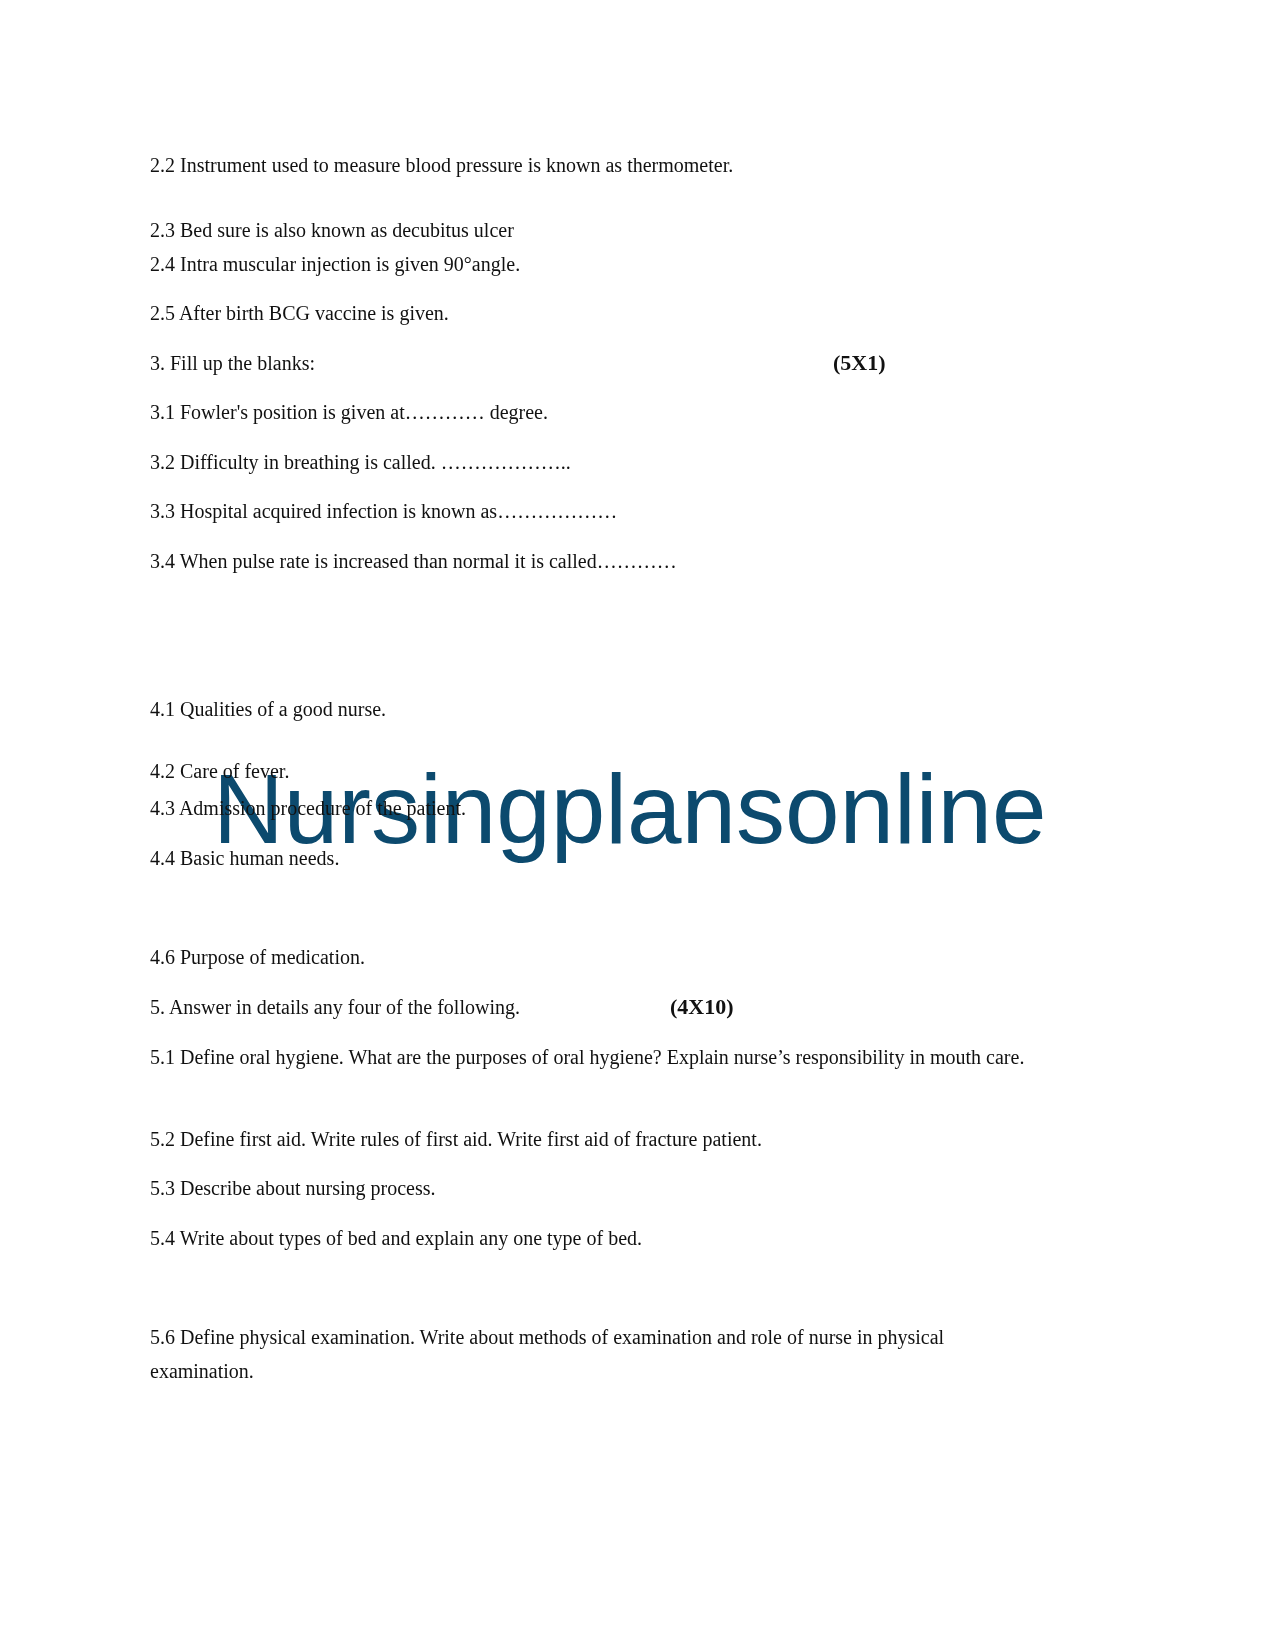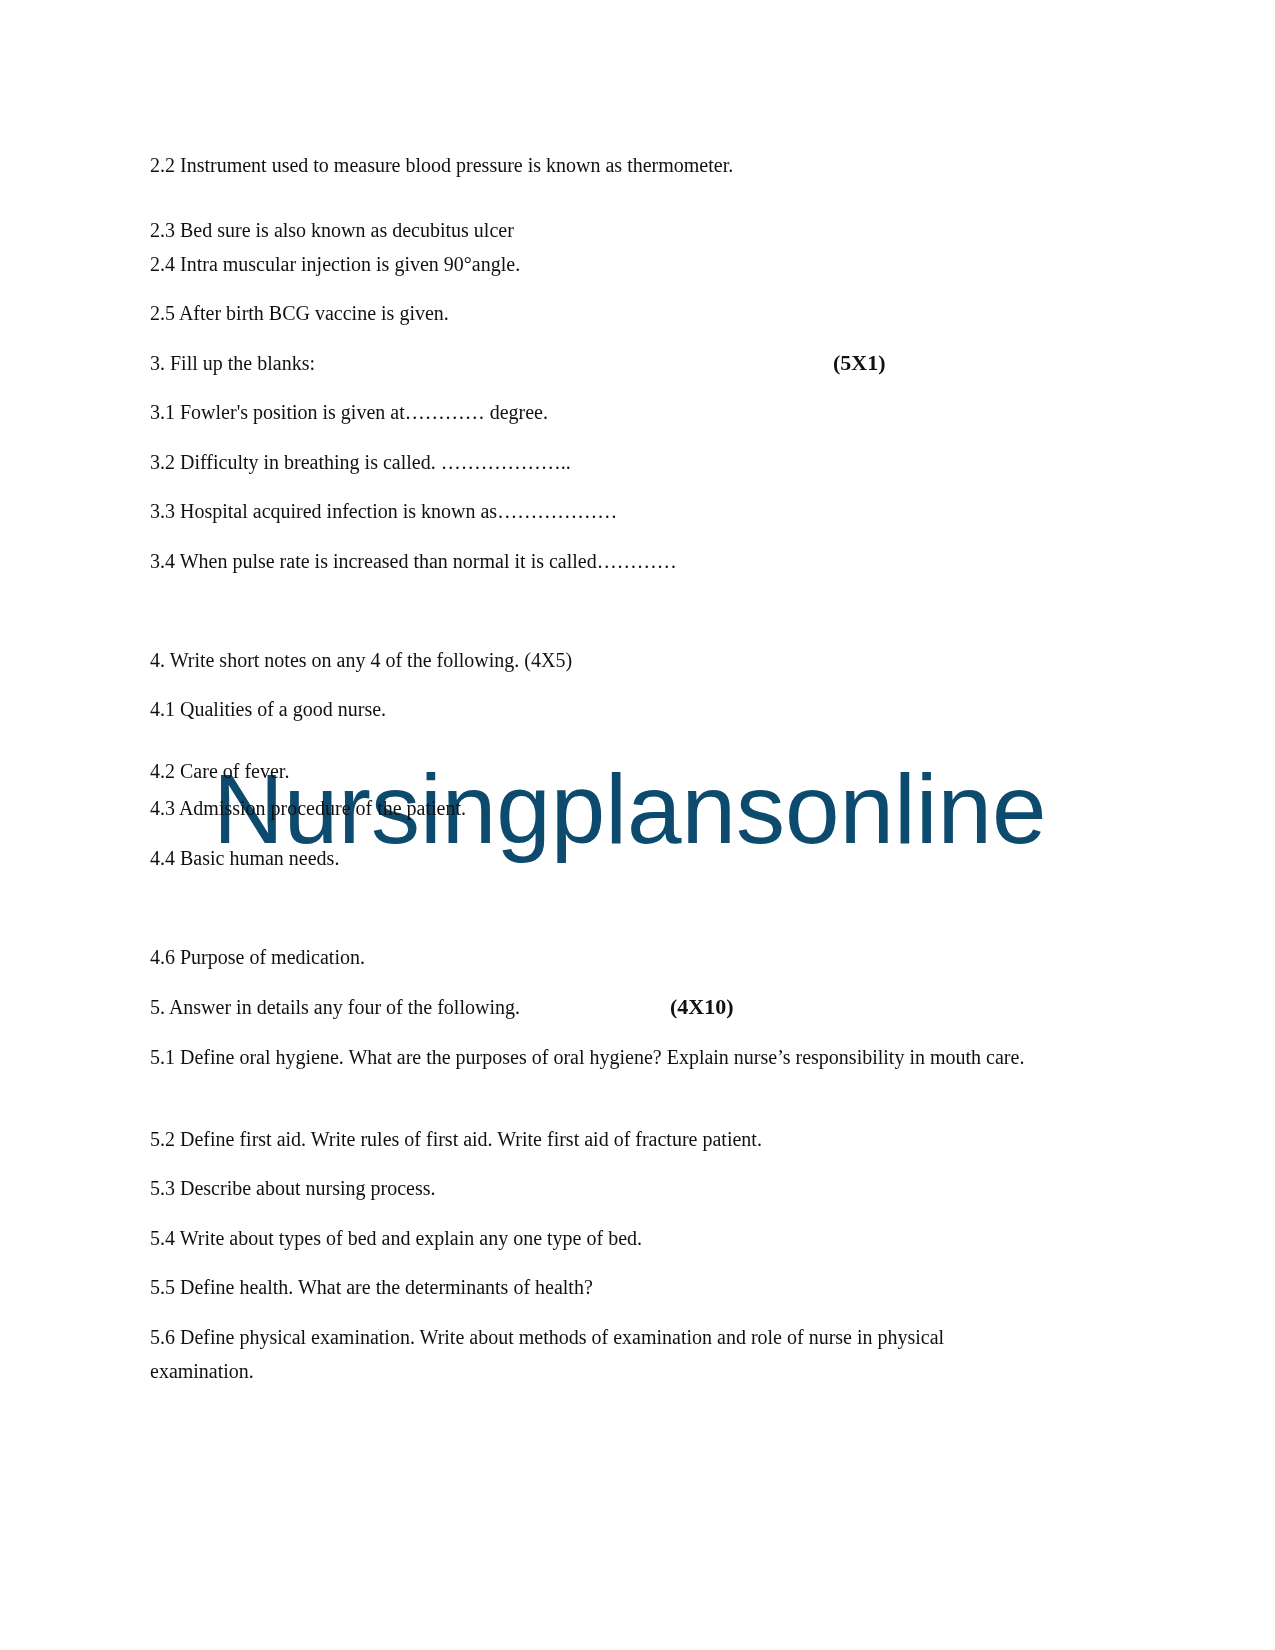--- a/index.html
+++ b/index.html
@@ -69,29 +69,27 @@
   <div class="line" style="top:247px">2.4 Intra muscular injection is given 90°angle.</div>
   <div class="line" style="top:296px">2.5 After birth BCG vaccine is given.</div>
 
   <div class="line heading" style="top:346px">3. Fill up the blanks:</div>
   <div class="marks" style="top:346px; left:833px">(5X1)</div>
   <div class="line" style="top:395px">3.1 Fowler's position is given at………… degree.</div>
   <div class="line" style="top:445px">3.2 Difficulty in breathing is called. ………………..</div>
   <div class="line" style="top:494px">3.3 Hospital acquired infection is known as………………</div>
   <div class="line" style="top:544px">3.4 When pulse rate is increased than normal it is called…………</div>
 
-  <div class="line heading" style="top:643px">4. Write short notes on any 4 of the following. (4X5)</div>
   <div class="line" style="top:692px">4.1 Qualities of a good nurse.</div>
   <div class="line" style="top:754px">4.2 Care of fever.</div>
   <div class="line" style="top:791px">4.3 Admission procedure of the patient.</div>
   <div class="line" style="top:841px">4.4 Basic human needs.</div>
   <div class="line" style="top:940px">4.6 Purpose of medication.</div>
 
   <div class="line heading" style="top:990px">5. Answer in details any four of the following.</div>
   <div class="marks" style="top:990px; left:670px">(4X10)</div>
   <div class="line wrap" style="top:1040px">5.1 Define oral hygiene. What are the purposes of oral hygiene? Explain nurse’s responsibility in mouth care.</div>
   <div class="line" style="top:1122px">5.2 Define first aid. Write rules of first aid. Write first aid of fracture patient.</div>
   <div class="line" style="top:1171px">5.3 Describe about nursing process.</div>
   <div class="line" style="top:1221px">5.4 Write about types of bed and explain any one type of bed.</div>
-  <div class="line" style="top:1270px">5.5 Define health. What are the determinants of health?</div>
   <div class="line wrap" style="top:1320px; width:900px">5.6 Define physical examination. Write about methods of examination and role of nurse in physical examination.</div>
 
 </div>
 
 </body></html>

